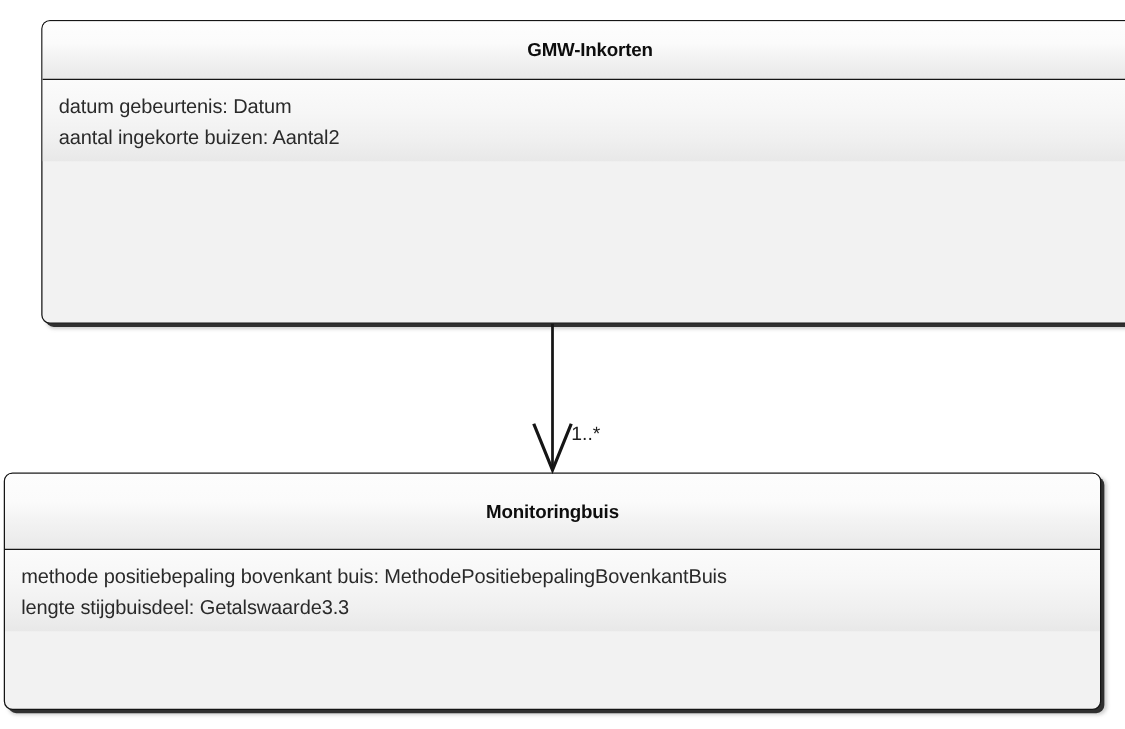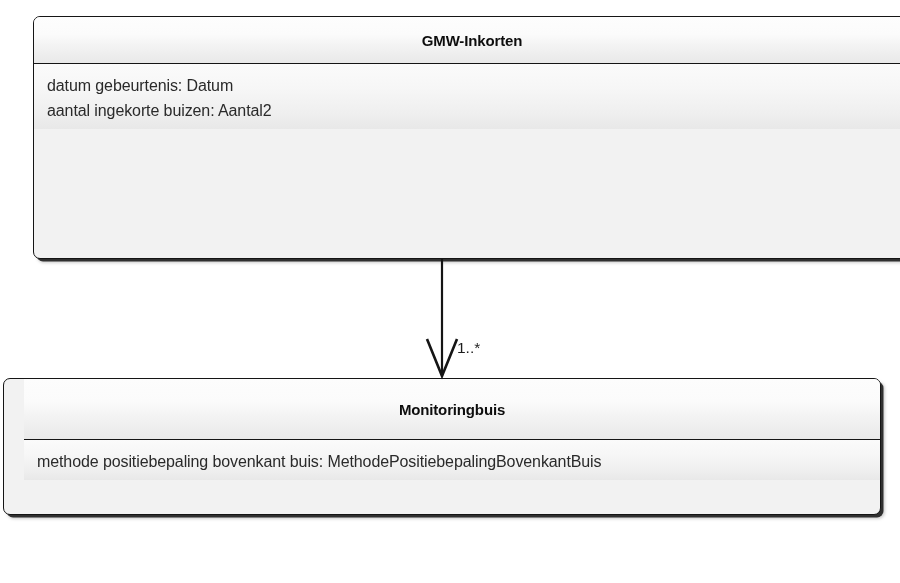--- a/index.html
+++ b/index.html
@@ -105,26 +105,27 @@
   <div class="uml-class" id="class-gmw-inkorten" style="left:5px; top:16px; width:878px; height:243px;margin-left:28px;">
     <div class="uml-header" style="height:47px;">
       <span class="uml-title">GMW-Inkorten</span>
     </div>
     <div class="uml-body">
       <div class="attr">datum gebeurtenis: Datum</div>
       <div class="attr">aantal ingekorte buizen: Aantal2</div>
     </div>
   </div>
 
-  <div class="uml-class" id="class-monitoringbuis" style="left:3px; top:378px; width:878px; height:137px;padding-left:20px;">
+  <div class="uml-class" id="class-monitoringbuis" style="left:3px; top:378px; width:878px; height:190px;">
     <div class="uml-header" style="height:61px;">
       <span class="uml-title">Monitoringbuis</span>
     </div>
     <div class="uml-body">
       <div class="attr">methode positiebepaling bovenkant buis: MethodePositiebepalingBovenkantBuis</div>
+      <div class="attr">lengte stijgbuisdeel: Getalswaarde3.3</div>
     </div>
   </div>
 
   <svg id="connector" viewBox="0 0 900 583">
     <line x1="442" y1="259" x2="442" y2="376" stroke="#151515" stroke-width="2.2"></line>
     <polyline points="427,339 442,376 457,339" fill="none" stroke="#151515" stroke-width="2.6" stroke-linecap="butt" stroke-linejoin="miter"></polyline>
   </svg>
 
   <div class="mult-label" style="left:457px; top:339px;">1..*</div>
 

